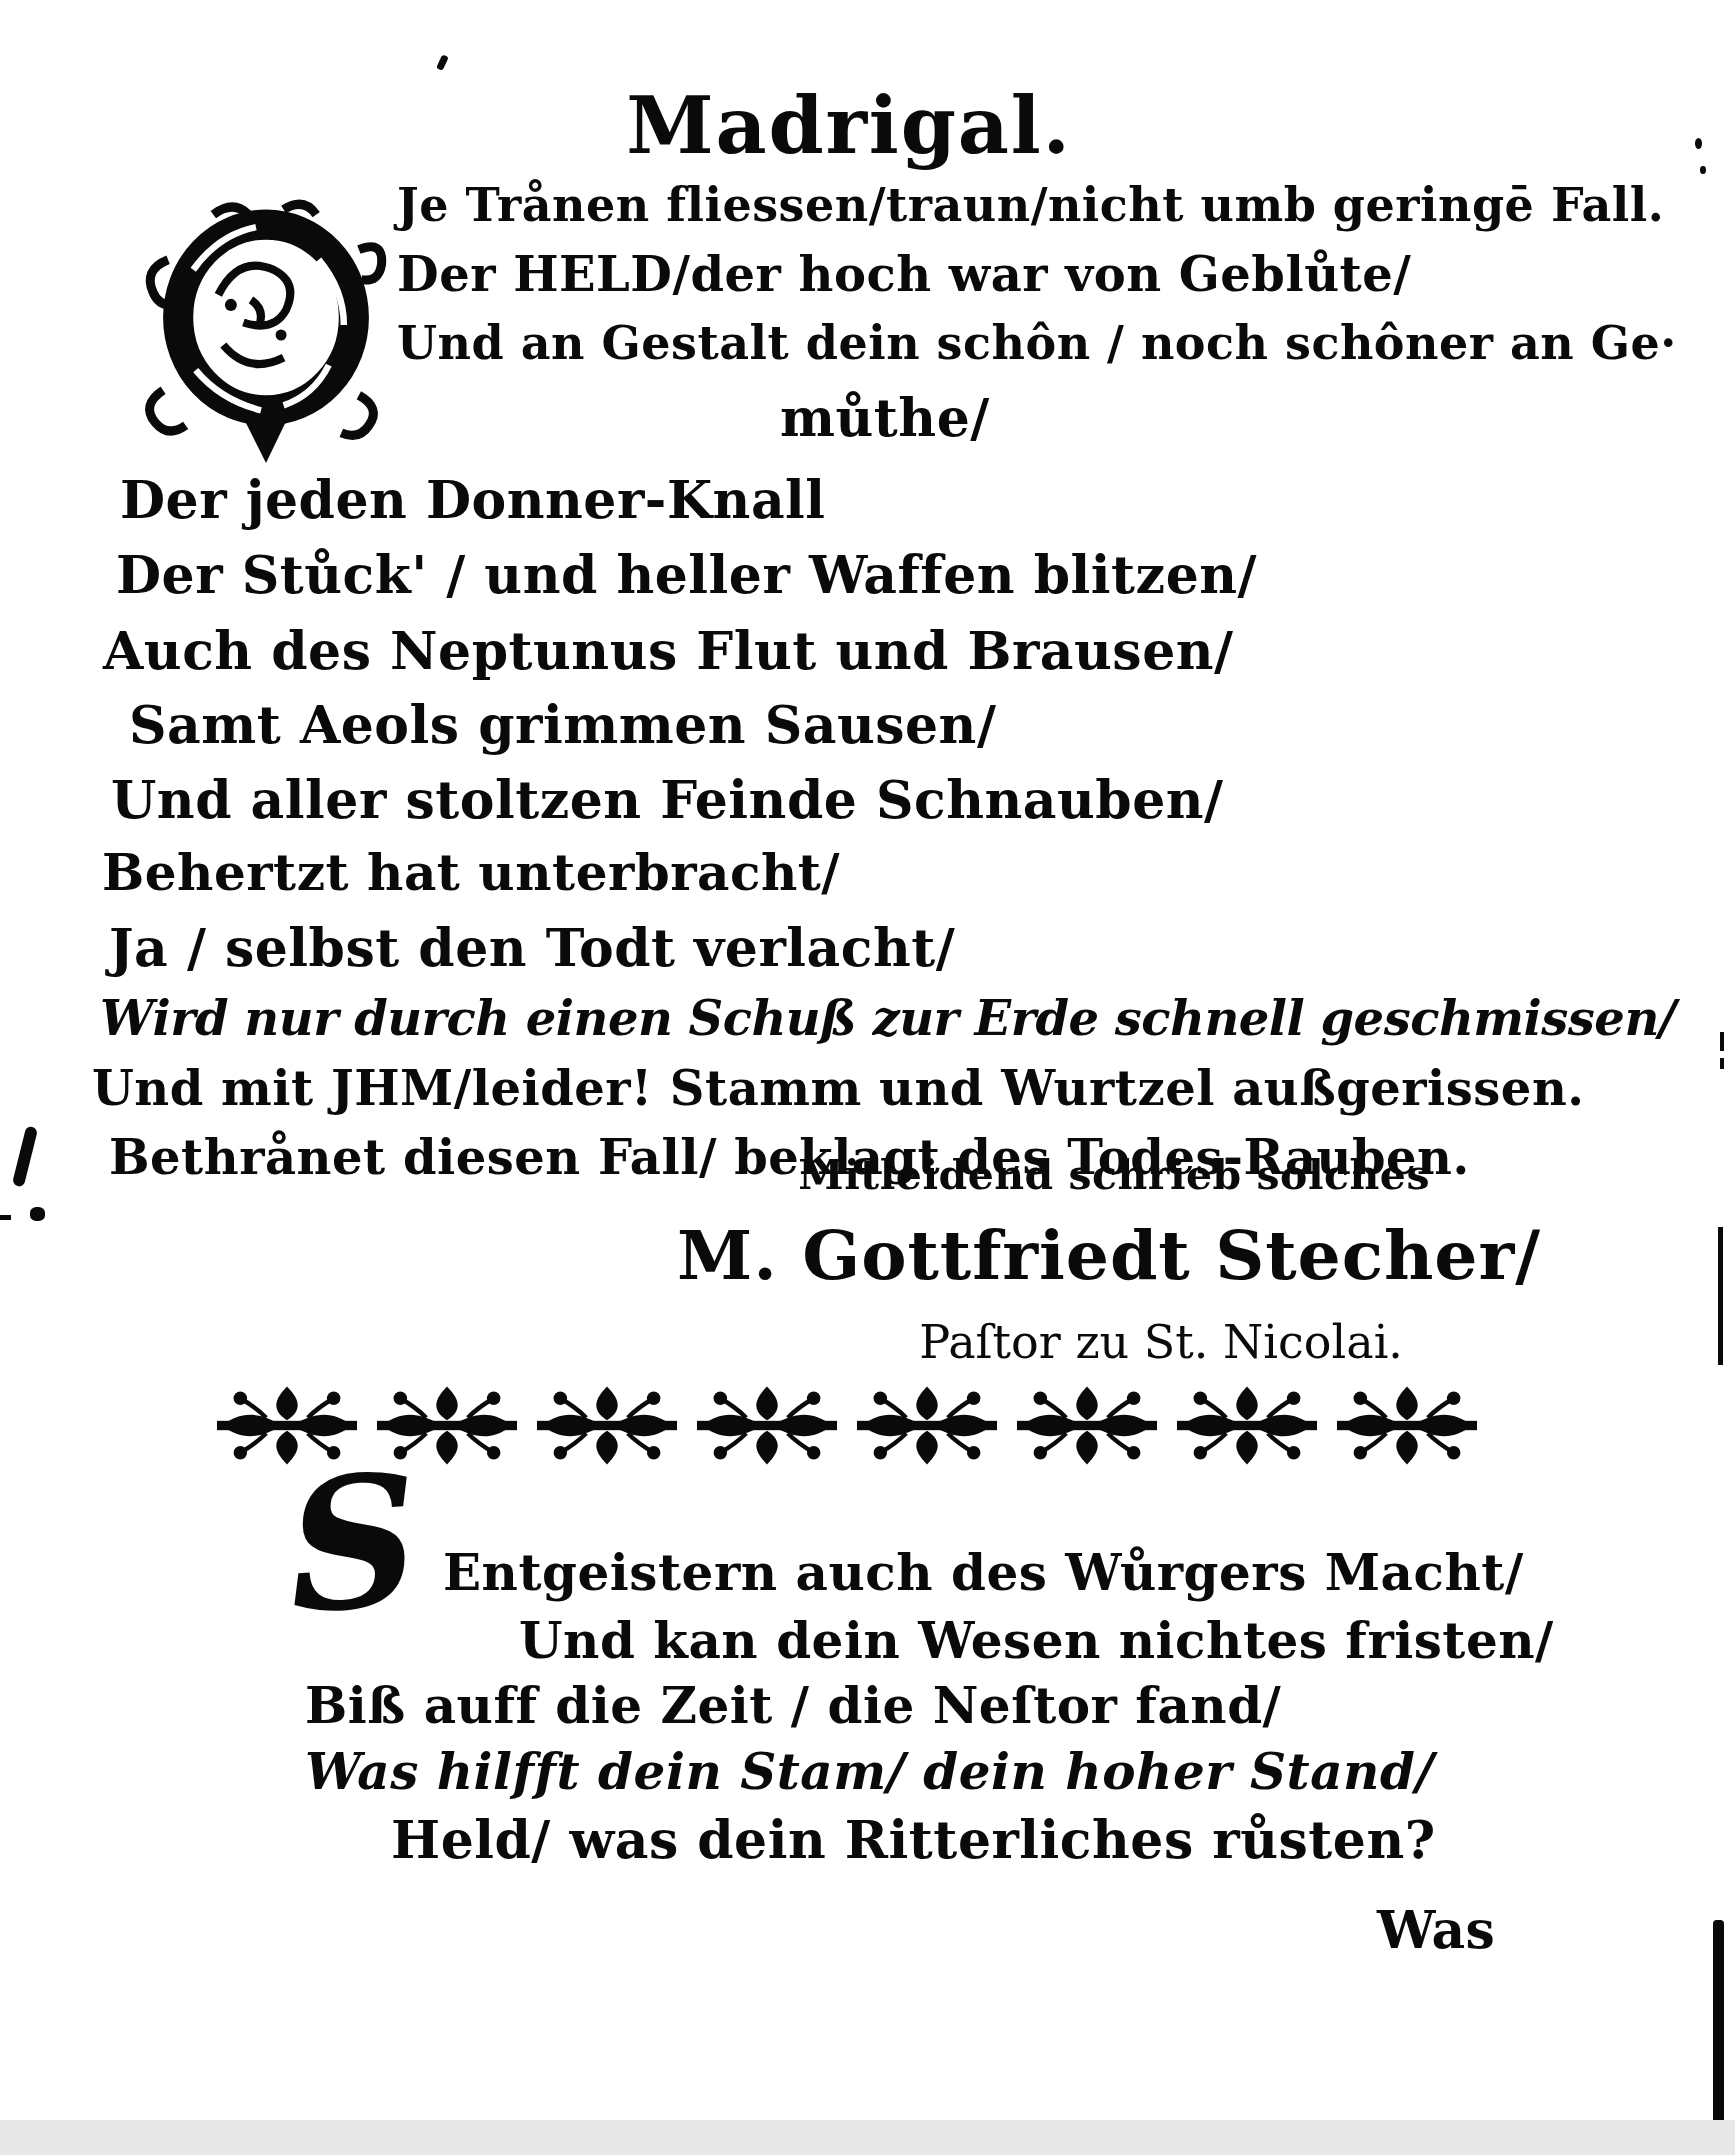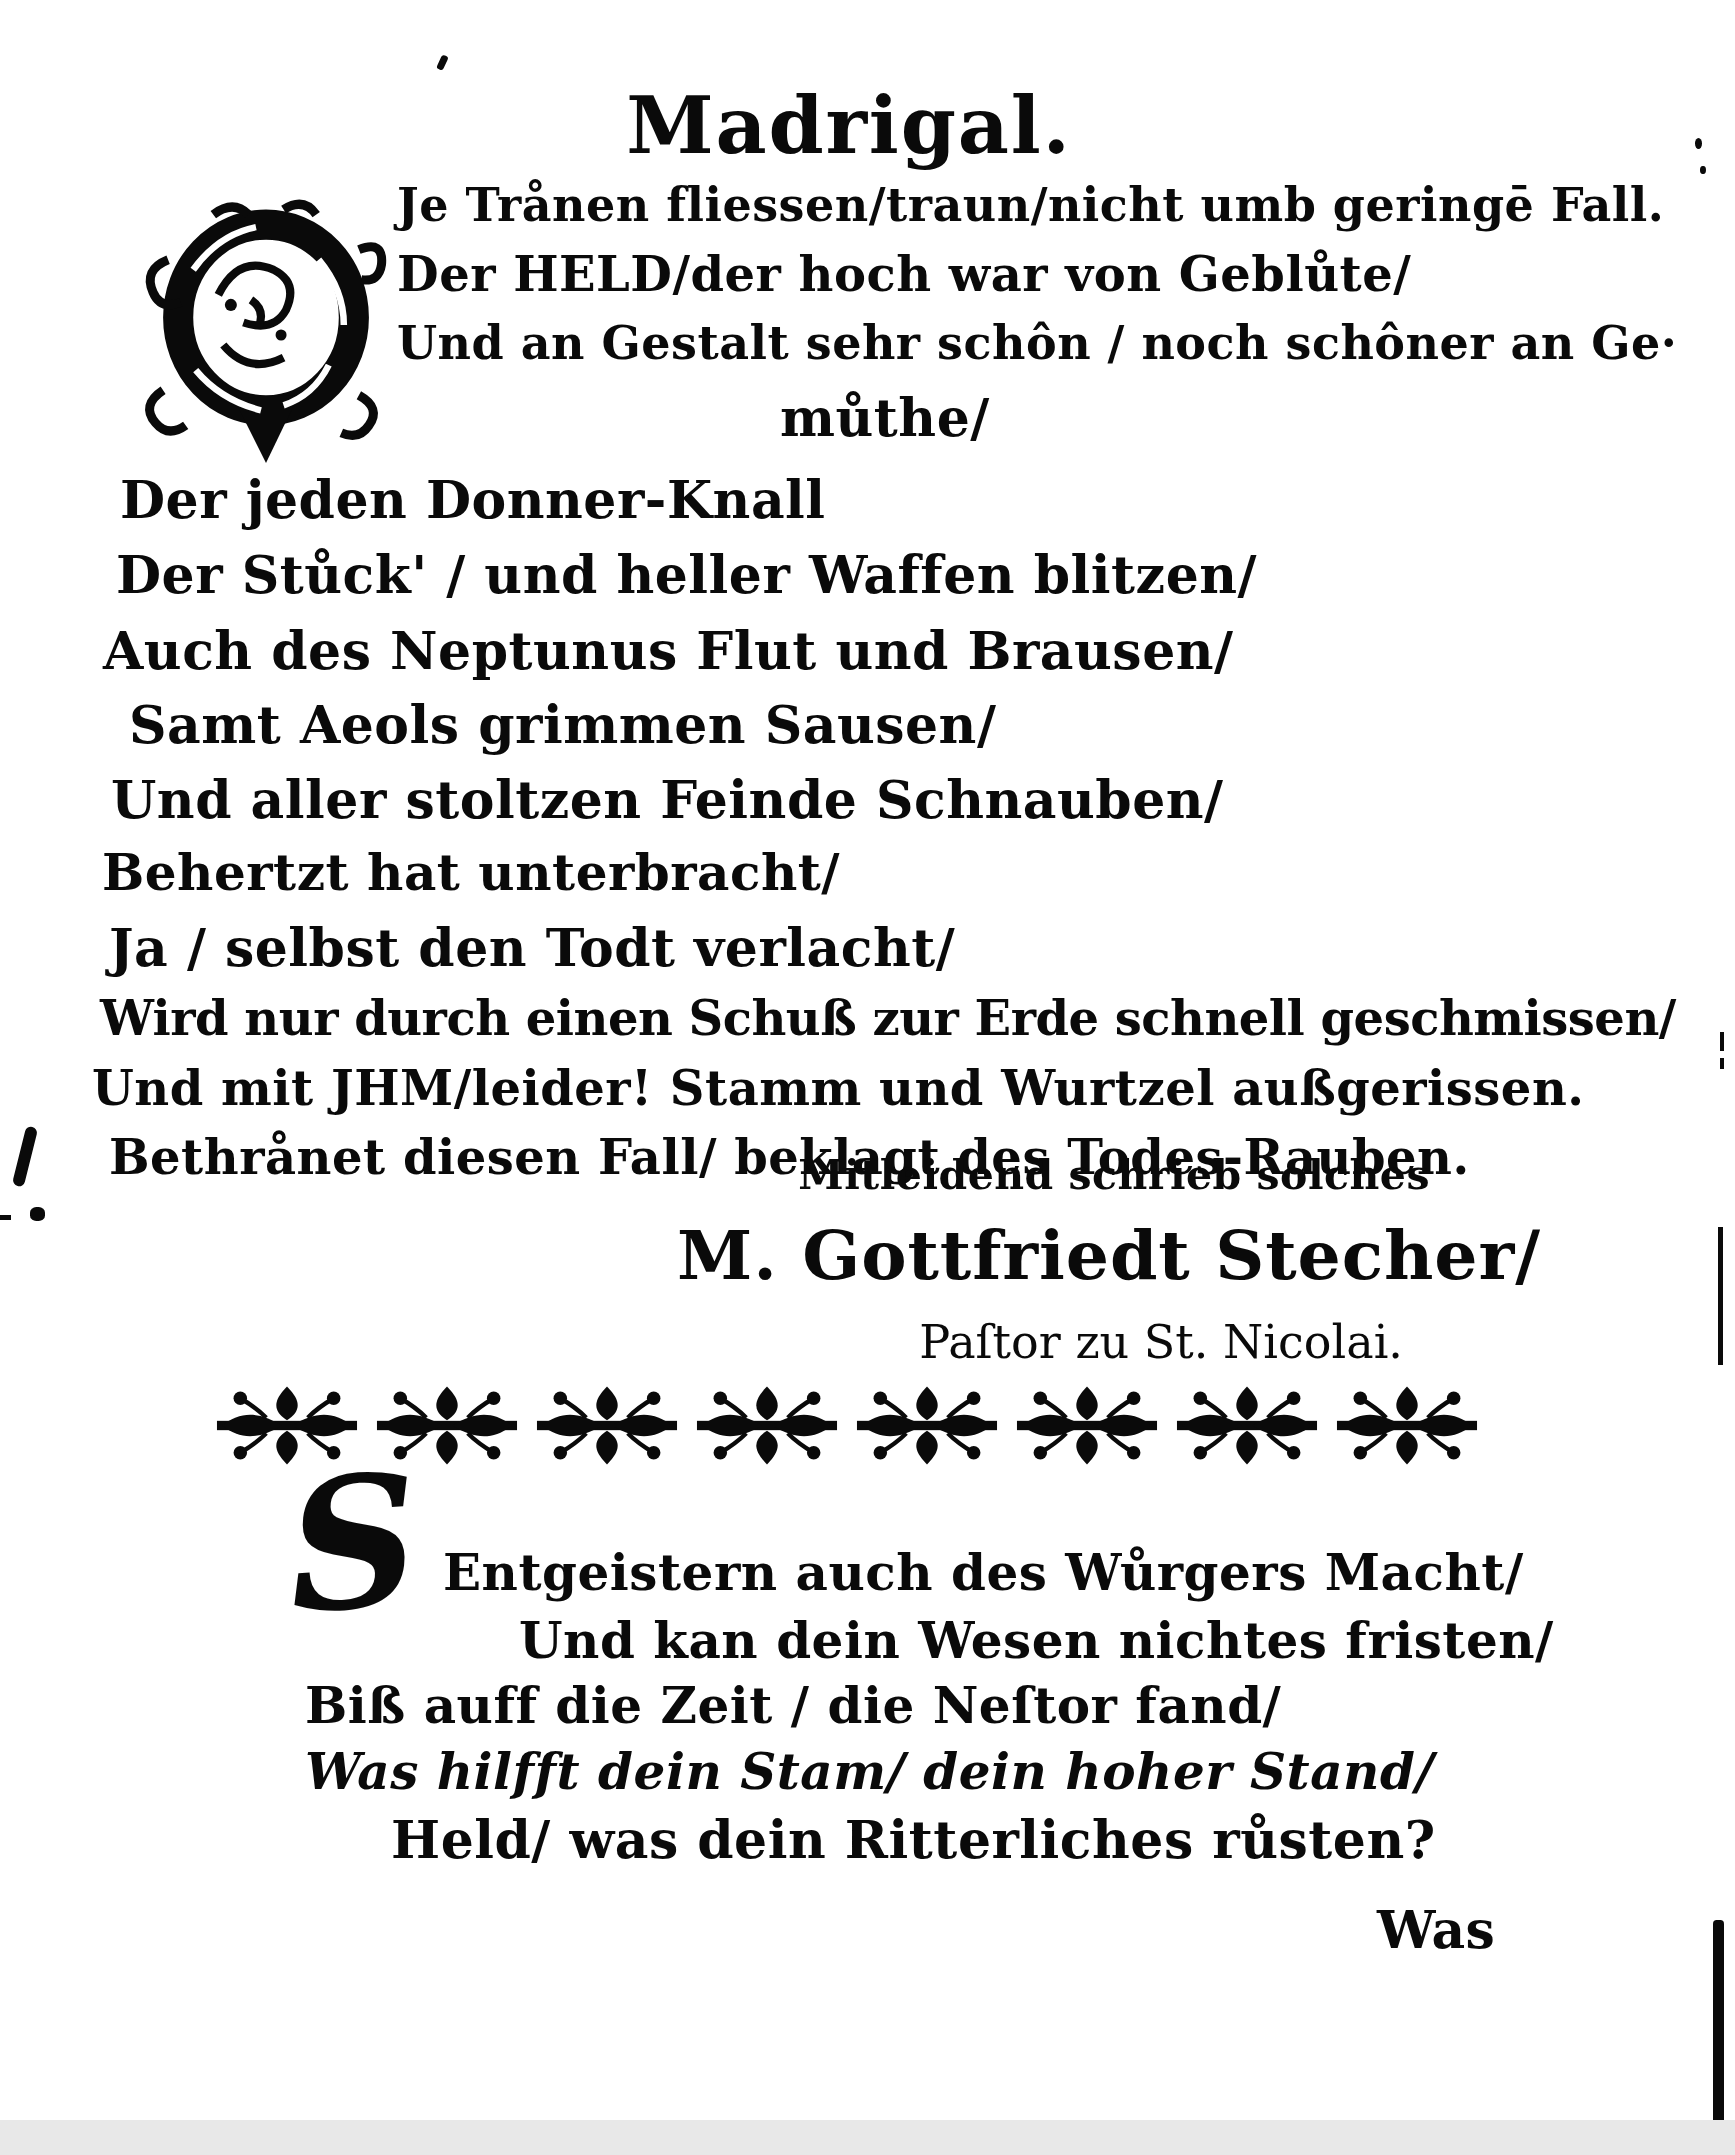--- a/index.html
+++ b/index.html
@@ -80,30 +80,30 @@
           <path d="M88 78 q9 5 4 12 q-4 6 -11 3"></path>
           <path d="M30 6 q8 -6 14 0"></path>
           <path d="M58 4 q8 -5 13 2"></path>
         </g>
       </g>
     </svg>
   </div>
 
   <div class="frak" style="left:397px;top:181px;font-size:46px;">Je Trånen fliessen/traun/nicht umb geringē Fall.</div>
   <div class="frak" style="left:397px;top:249px;font-size:48px;">Der HELD/der hoch war von Geblůte/</div>
-  <div class="frak" style="left:397px;top:319px;font-size:46px;">Und an Gestalt sehr schôn / noch schôner an Ge·</div>
+  <div class="frak" style="left:397px;top:319px;font-size:46px;">Und an Gestalt dein schôn / noch schôner an Ge·</div>
   <div class="frak" style="left:780px;top:391px;font-size:52px;">můthe/</div>
   <div class="frak" style="left:120px;top:473px;font-size:52px;">Der jeden Donner-Knall</div>
   <div class="frak" style="left:116px;top:548px;font-size:52px;">Der Stůck' / und heller Waffen blitzen/</div>
   <div class="frak" style="left:103px;top:624px;font-size:52px;">Auch des Neptunus Flut und Brausen/</div>
   <div class="frak" style="left:129px;top:698px;font-size:52px;">Samt Aeols grimmen Sausen/</div>
   <div class="frak" style="left:111px;top:773px;font-size:52px;">Und aller stoltzen Feinde Schnauben/</div>
   <div class="frak" style="left:102px;top:847px;font-size:50px;">Behertzt hat unterbracht/</div>
   <div class="frak" style="left:109px;top:921px;font-size:52px;">Ja / selbst den Todt verlacht/</div>
-  <div class="frak" style="left:100px;top:993px;font-size:48px;letter-spacing:-0.5px;">Wird nur durch einen Schuß zur Erde schnell geschmissen/</div>
+  <div class="frak" style="left:100px;top:993px;font-size:48px;letter-spacing:-0.5px;font-style:italic;">Wird nur durch einen Schuß zur Erde schnell geschmissen/</div>
   <div class="frak" style="left:92px;top:1063px;font-size:48px;">Und mit JHM/leider! Stamm und Wurtzel außgerissen.</div>
   <div class="frak" style="left:109px;top:1132px;font-size:48px;">Bethrånet diesen Fall/ beklagt des Todes-Rauben.</div>
 
   <div class="frak" style="right:305px;top:1154px;font-size:41px;">Mitleidend schrieb solches</div>
   <div class="frak" style="right:194px;top:1220px;font-size:68px;letter-spacing:0.9px;">M. Gottfriedt Stecher/</div>
   <div class="antiqua" style="right:332px;top:1318px;font-size:46px;">Paſtor zu St. Nicolai.</div>
 
   <div class="ornament-row">
 
     <svg viewBox="0 0 54 32">

